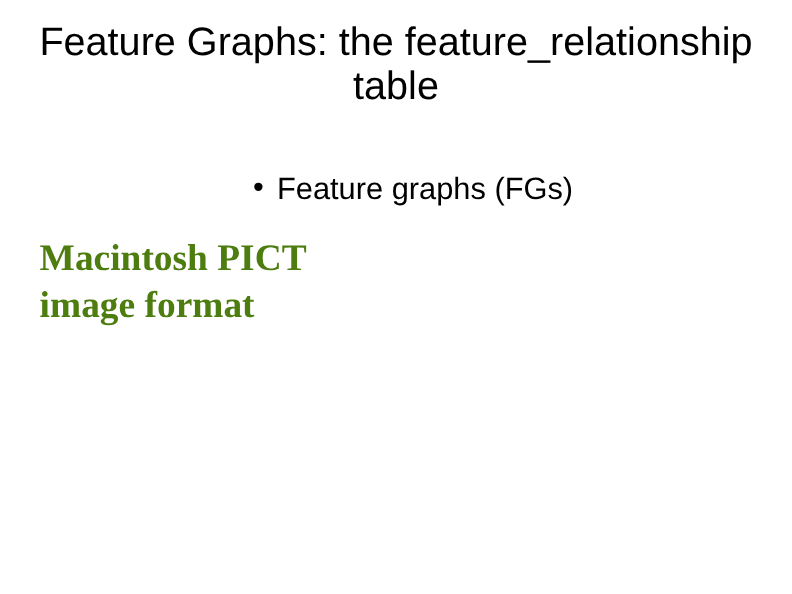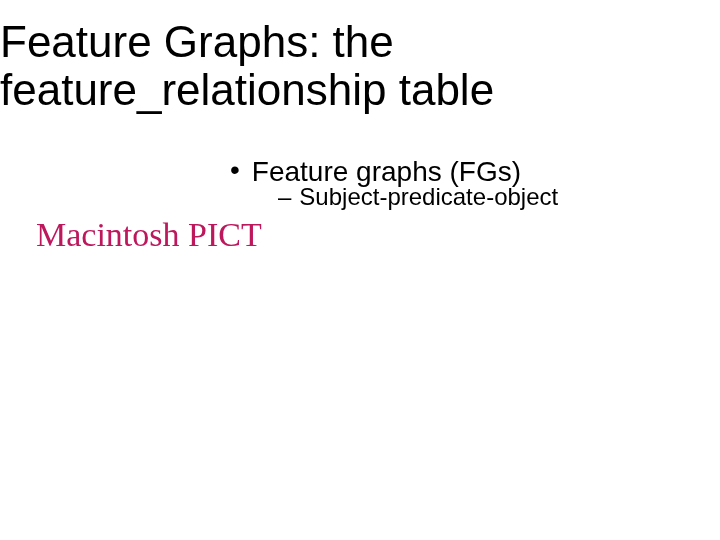--- a/index.html
+++ b/index.html
@@ -15,21 +15,22 @@
   .slide {
     position: relative;
     width: 720px;
     height: 540px;
   }
   .title {
     position: absolute;
     top: 18px;
     left: 0;
     width: 720px;
-    font-size: 44px;
+    text-align: center;
+    font-size: 36px;
     line-height: 1.1;
     font-weight: 400;
   }
   .bullet-1 {
     position: absolute;
     top: 156px;
     left: 230px;
     font-size: 28px;
   }
   .bullet-1 .dot {
@@ -47,40 +48,38 @@
   }
   .sub .dash {
     margin-right: 8px;
   }
   .sub1 { top: 182px; }
   .sub2 { top: 212px; }
   .pict {
     position: absolute;
     left: 36px;
     top: 214px;
-    color: #be185d;
+    color: #4d7c0f;
     font-family: "Times New Roman", Times, serif;
     font-size: 34px;
-    font-weight: 400;
+    font-weight: 700;
     line-height: 1.25;
   }
 </style>
 </head>
 <body>
 
 <div class="slide">
 
   <div class="title">Feature Graphs: the feature_relationship table</div>
 
   <div class="bullet-1">
     <span class="dot">•</span><span>Feature graphs (FGs)</span>
   </div>
 
-  <div class="sub sub1">
-    <span class="dash">–</span><span>Subject-predicate-object</span>
-  </div>
 
 
   <div class="pict">
     <div>Macintosh PICT</div>
+    <div>image format</div>
   </div>
 
 </div>
 
 </body></html>

